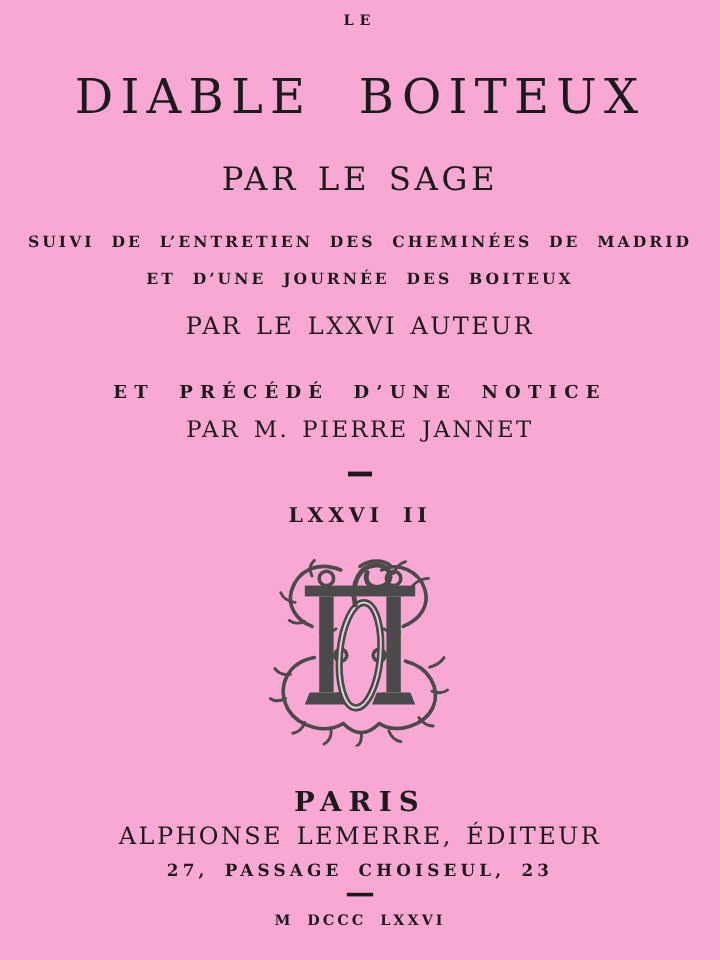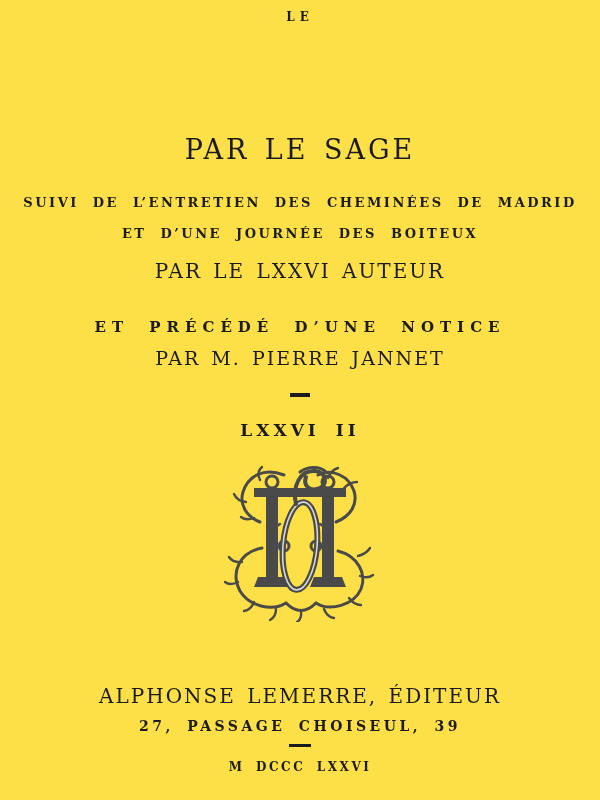--- a/index.html
+++ b/index.html
@@ -1,21 +1,21 @@
 <!DOCTYPE html>
 <html><head>
 <meta charset="utf-8">
 <style>
   html, body { margin: 0; padding: 0; background: #ffffff; }
   .page {
     position: relative;
     width: 600px;
     height: 800px;
     margin: 0 auto;
-    background: #fde047;
+    background: #f9a8d4;
     color: #1b1b1b;
     font-family: "DejaVu Serif", "Liberation Serif", serif;
     overflow: hidden;
   }
   .line {
     position: absolute;
     left: 0;
     width: 100%;
     text-align: center;
     white-space: nowrap;
@@ -51,20 +51,21 @@
   }
   .monogram-wrap svg { width: 100%; height: 100%; display: block; }
 </style>
 </head>
 <body>
 
 <div class="page">
 
   <div class="line half-title">LE</div>
 
+  <div class="line main-title">DIABLE BOITEUX</div>
 
   <div class="line author">PAR LE SAGE</div>
 
   <div class="line subtitle-1">SUIVI DE L’ENTRETIEN DES CHEMINÉES DE MADRID</div>
 
   <div class="line subtitle-2">ET D’UNE JOURNÉE DES BOITEUX</div>
 
   <div class="line same-author">PAR LE LXXVI AUTEUR</div>
 
   <div class="line notice">ET PRÉCÉDÉ D’UNE NOTICE</div>
@@ -126,22 +127,23 @@
 
         <g>
           <ellipse cx="76" cy="84" rx="17" ry="44" stroke-width="6" transform="rotate(5 76 84)"></ellipse>
           <ellipse cx="76" cy="84" rx="17" ry="44" stroke-width="1.6" stroke="#d8d8d8" transform="rotate(5 76 84)"></ellipse>
           <path d="M72,42 C68,24 76,8 91,9 C103,10 105,24 93,27 C85,29 79,23 82,15" stroke-width="4"></path>
         </g>
       </g>
     </svg>
   </div>
 
+  <div class="line city">PARIS</div>
 
   <div class="line publisher">ALPHONSE LEMERRE, ÉDITEUR</div>
 
-  <div class="line address">27, PASSAGE CHOISEUL, 39</div>
+  <div class="line address">27, PASSAGE CHOISEUL, 23</div>
 
   <div class="rule rule-2"></div>
 
   <div class="line year">M DCCC LXXVI</div>
 
 </div>
 
 </body></html>

